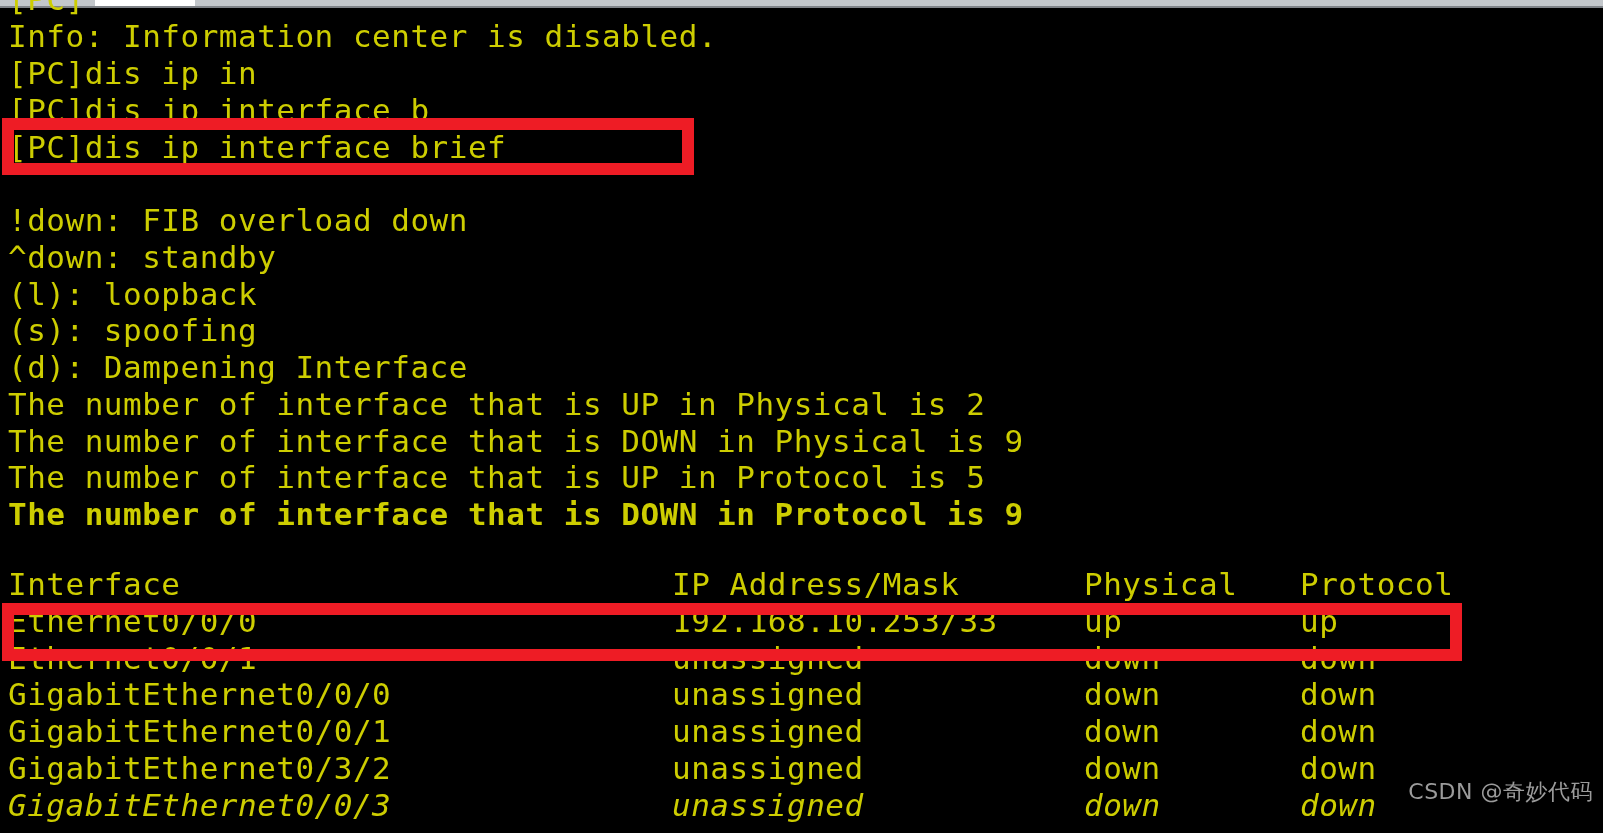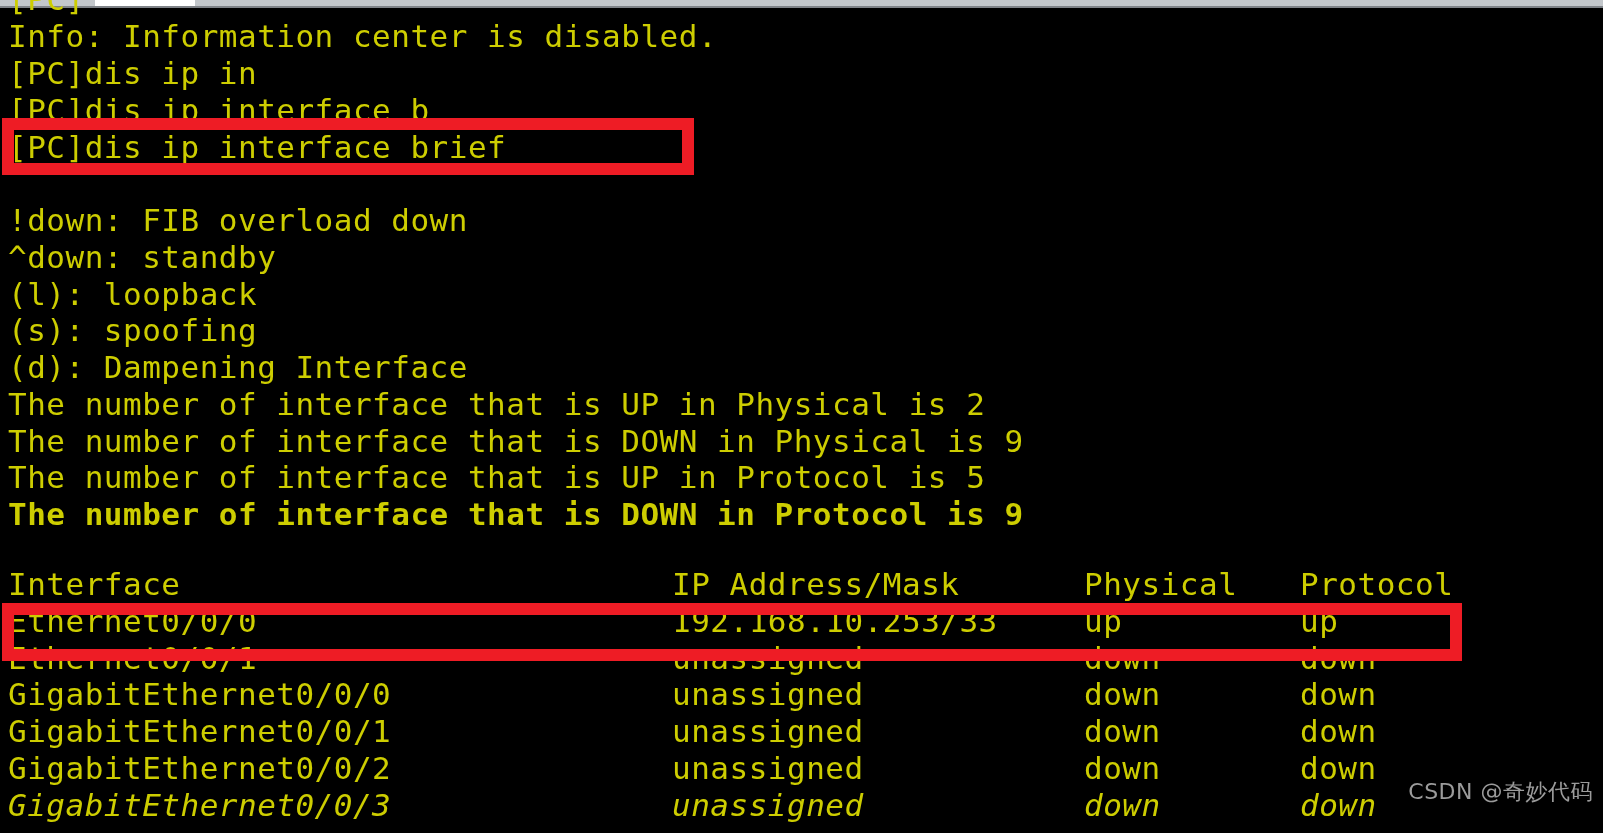--- a/index.html
+++ b/index.html
@@ -188,21 +188,21 @@
     </div>
 
     <div class="trow" style="top: 705px;">
       <span class="col-if">GigabitEthernet0/0/1</span>
       <span class="col-ip">unassigned</span>
       <span class="col-phy">down</span>
       <span class="col-pro">down</span>
     </div>
 
     <div class="trow" style="top: 742px;">
-      <span class="col-if">GigabitEthernet0/0/2</span>
+      <span class="col-if">GigabitEthernet0/3/2</span>
       <span class="col-ip">unassigned</span>
       <span class="col-phy">down</span>
       <span class="col-pro">down</span>
     </div>
 
     <div class="trow" style="top: 779px; font-style: italic;">
       <span class="col-if">GigabitEthernet0/0/3</span>
       <span class="col-ip">unassigned</span>
       <span class="col-phy">down</span>
       <span class="col-pro">down</span>

